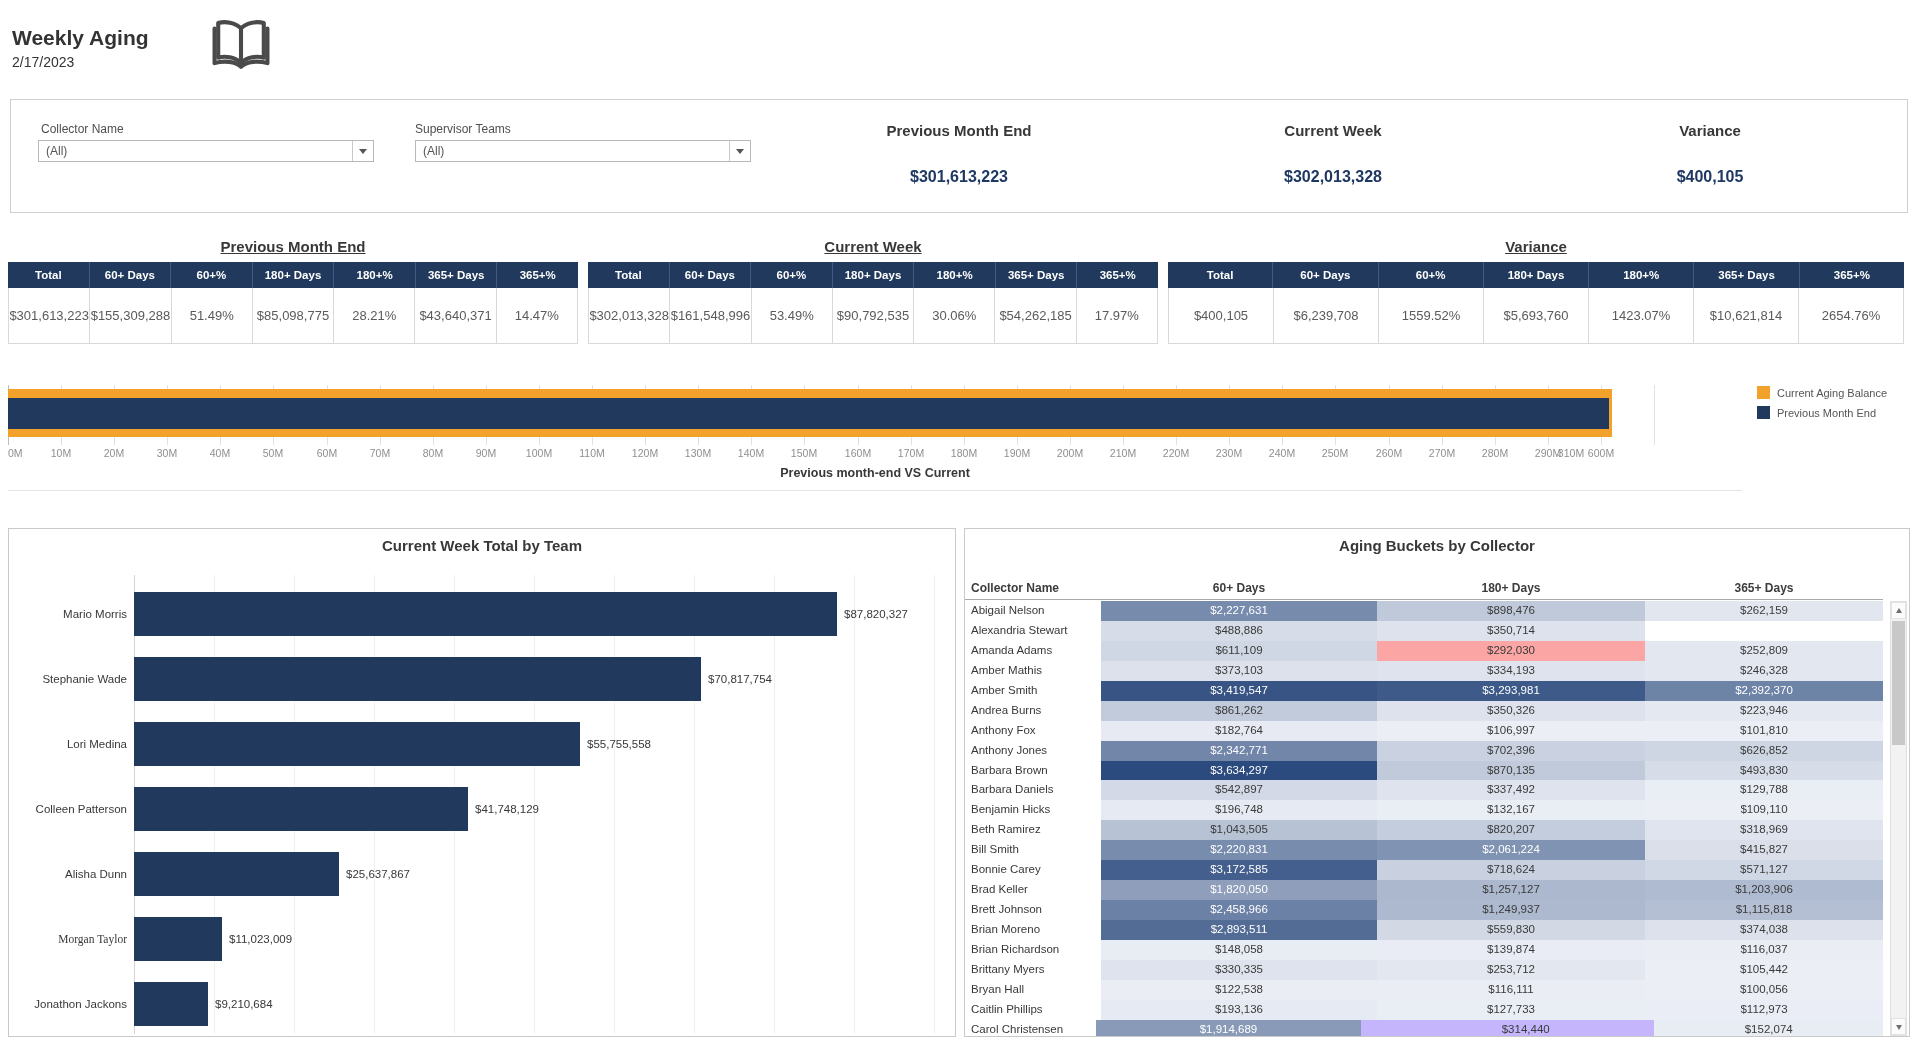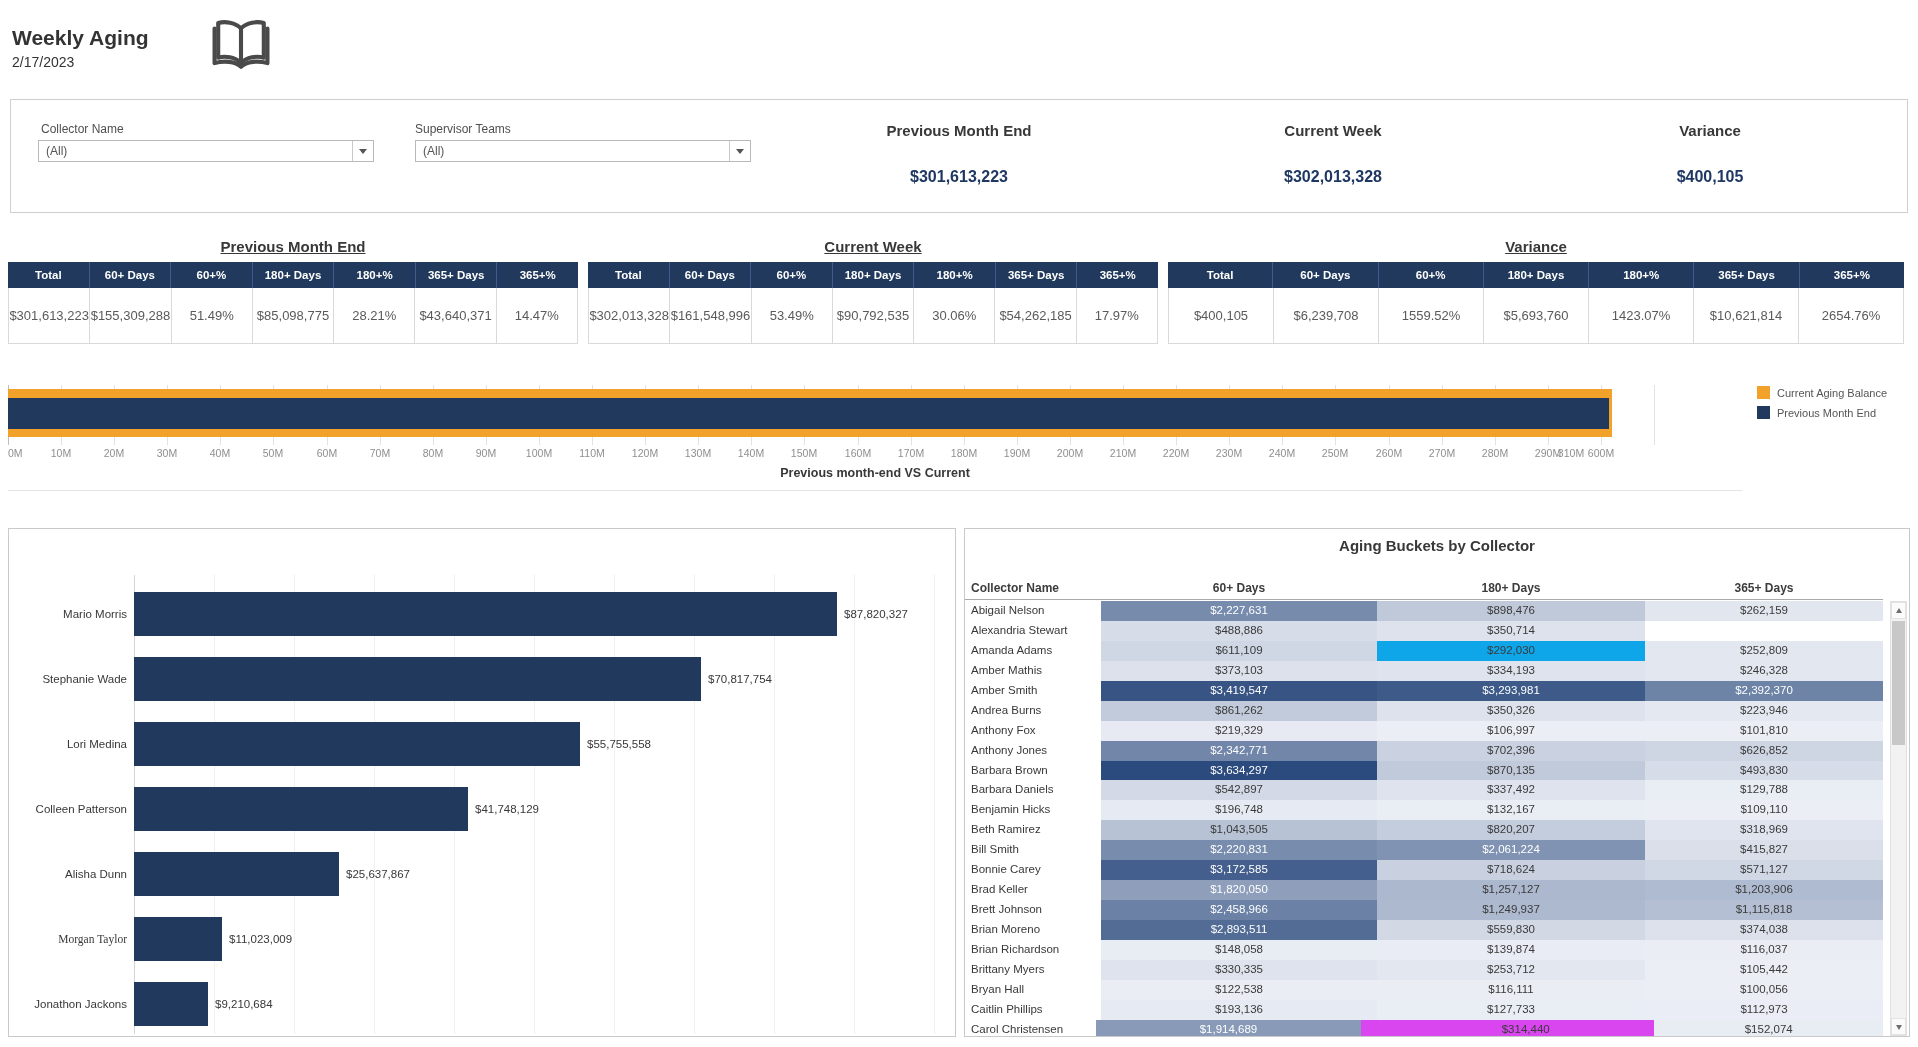--- a/index.html
+++ b/index.html
@@ -255,20 +255,21 @@
       <span class="lswatch" id="sw0" style="background: rgb(242, 162, 43);"></span>
       <span class="llabel">Current Aging Balance</span>
     </div>
     <div class="lrow">
       <span class="lswatch" id="sw1" style="background: rgb(33, 57, 92);"></span>
       <span class="llabel">Previous Month End</span>
     </div>
   </div>
 
   <div class="panel" id="teamchart">
+    <div class="panel-title">Current Week Total by Team</div>
   <div class="taxis" style="left: 125px;"></div>
       <div class="tgrid" style="left: 205px;"></div>
       <div class="tgrid" style="left: 285px;"></div>
       <div class="tgrid" style="left: 365px;"></div>
       <div class="tgrid" style="left: 445px;"></div>
       <div class="tgrid" style="left: 525px;"></div>
       <div class="tgrid" style="left: 605px;"></div>
       <div class="tgrid" style="left: 685px;"></div>
       <div class="tgrid" style="left: 765px;"></div>
       <div class="tgrid" style="left: 845px;"></div>
@@ -312,21 +313,21 @@
         </div>
         <div class="hrow" style="height: 19.95px; line-height: 19.95px;">
           <div class="hname">Alexandria Stewart</div>
           <div class="hcell" style="width: 276px; background: rgb(214, 220, 232); color: rgb(58, 58, 58);">$488,886</div>
           <div class="hcell" style="width: 268px; background: rgb(221, 226, 236); color: rgb(58, 58, 58);">$350,714</div>
           <div class="hcell" style="width: 238px; background: #0ea5e9; color: rgb(58, 58, 58); margin-top: 36px;">$240,898</div>
         </div>
         <div class="hrow" style="height: 19.95px; line-height: 19.95px;">
           <div class="hname">Amanda Adams</div>
           <div class="hcell" style="width: 276px; background: rgb(207, 214, 228); color: rgb(58, 58, 58);">$611,109</div>
-          <div class="hcell" style="width: 268px; background: #0ea5e9; color: rgb(58, 58, 58);">$292,030</div>
+          <div class="hcell" style="width: 268px; background: #fca5a5; color: rgb(58, 58, 58);">$292,030</div>
           <div class="hcell" style="width: 238px; background: rgb(227, 231, 240); color: rgb(58, 58, 58);">$252,809</div>
         </div>
         <div class="hrow" style="height: 19.95px; line-height: 19.95px;">
           <div class="hname">Amber Mathis</div>
           <div class="hcell" style="width: 276px; background: rgb(220, 225, 236); color: rgb(58, 58, 58);">$373,103</div>
           <div class="hcell" style="width: 268px; background: rgb(222, 227, 237); color: rgb(58, 58, 58);">$334,193</div>
           <div class="hcell" style="width: 238px; background: rgb(227, 231, 240); color: rgb(58, 58, 58);">$246,328</div>
         </div>
         <div class="hrow" style="height: 19.95px; line-height: 19.95px;">
           <div class="hname">Amber Smith</div>
@@ -335,21 +336,21 @@
           <div class="hcell" style="width: 238px; background: rgb(110, 132, 167); color: rgb(255, 255, 255);">$2,392,370</div>
         </div>
         <div class="hrow" style="height: 19.95px; line-height: 19.95px;">
           <div class="hname">Andrea Burns</div>
           <div class="hcell" style="width: 276px; background: rgb(194, 203, 219); color: rgb(58, 58, 58);">$861,262</div>
           <div class="hcell" style="width: 268px; background: rgb(221, 226, 237); color: rgb(58, 58, 58);">$350,326</div>
           <div class="hcell" style="width: 238px; background: rgb(228, 232, 241); color: rgb(58, 58, 58);">$223,946</div>
         </div>
         <div class="hrow" style="height: 19.95px; line-height: 19.95px;">
           <div class="hname">Anthony Fox</div>
-          <div class="hcell" style="width: 276px; background: rgb(231, 234, 242); color: rgb(58, 58, 58);">$219,329</div>
+          <div class="hcell" style="width: 276px; background: rgb(231, 234, 242); color: rgb(58, 58, 58);">$182,764</div>
           <div class="hcell" style="width: 268px; background: rgb(235, 238, 245); color: rgb(58, 58, 58);">$106,997</div>
           <div class="hcell" style="width: 238px; background: rgb(235, 238, 245); color: rgb(58, 58, 58);">$101,810</div>
         </div>
         <div class="hrow" style="height: 19.95px; line-height: 19.95px;">
           <div class="hname">Anthony Jones</div>
           <div class="hcell" style="width: 276px; background: rgb(113, 134, 169); color: rgb(255, 255, 255);">$2,342,771</div>
           <div class="hcell" style="width: 268px; background: rgb(202, 210, 225); color: rgb(58, 58, 58);">$702,396</div>
           <div class="hcell" style="width: 238px; background: rgb(206, 214, 227); color: rgb(58, 58, 58);">$626,852</div>
         </div>
         <div class="hrow" style="height: 19.95px; line-height: 19.95px;">
@@ -426,21 +427,21 @@
         </div>
         <div class="hrow" style="height: 19.95px; line-height: 19.95px;">
           <div class="hname">Caitlin Phillips</div>
           <div class="hcell" style="width: 276px; background: rgb(230, 234, 242); color: rgb(58, 58, 58);">$193,136</div>
           <div class="hcell" style="width: 268px; background: rgb(233, 237, 244); color: rgb(58, 58, 58);">$127,733</div>
           <div class="hcell" style="width: 238px; background: rgb(234, 237, 245); color: rgb(58, 58, 58);">$112,973</div>
         </div>
         <div class="hrow" style="height: 19.95px; line-height: 19.95px;">
           <div class="hname">Carol Christensen</div>
           <div class="hcell" style="width: 276px; background: rgb(136, 154, 183); color: rgb(255, 255, 255);">$1,914,689</div>
-          <div class="hcell" style="width: 268px; background: #d946ef; color: rgb(58, 58, 58); padding-left: 36px;">$314,440</div>
+          <div class="hcell" style="width: 268px; background: #c4b5fd; color: rgb(58, 58, 58); padding-left: 36px;">$314,440</div>
           <div class="hcell" style="width: 238px; background: rgb(232, 236, 243); color: rgb(58, 58, 58);">$152,074</div>
         </div>
       </div>
     <div class="sbar">
       <div class="sarrow up">
           <i class="tri"></i>
         </div>
       <div class="sthumb"></div>
       <div class="sarrow down">
           <i class="tri"></i>

